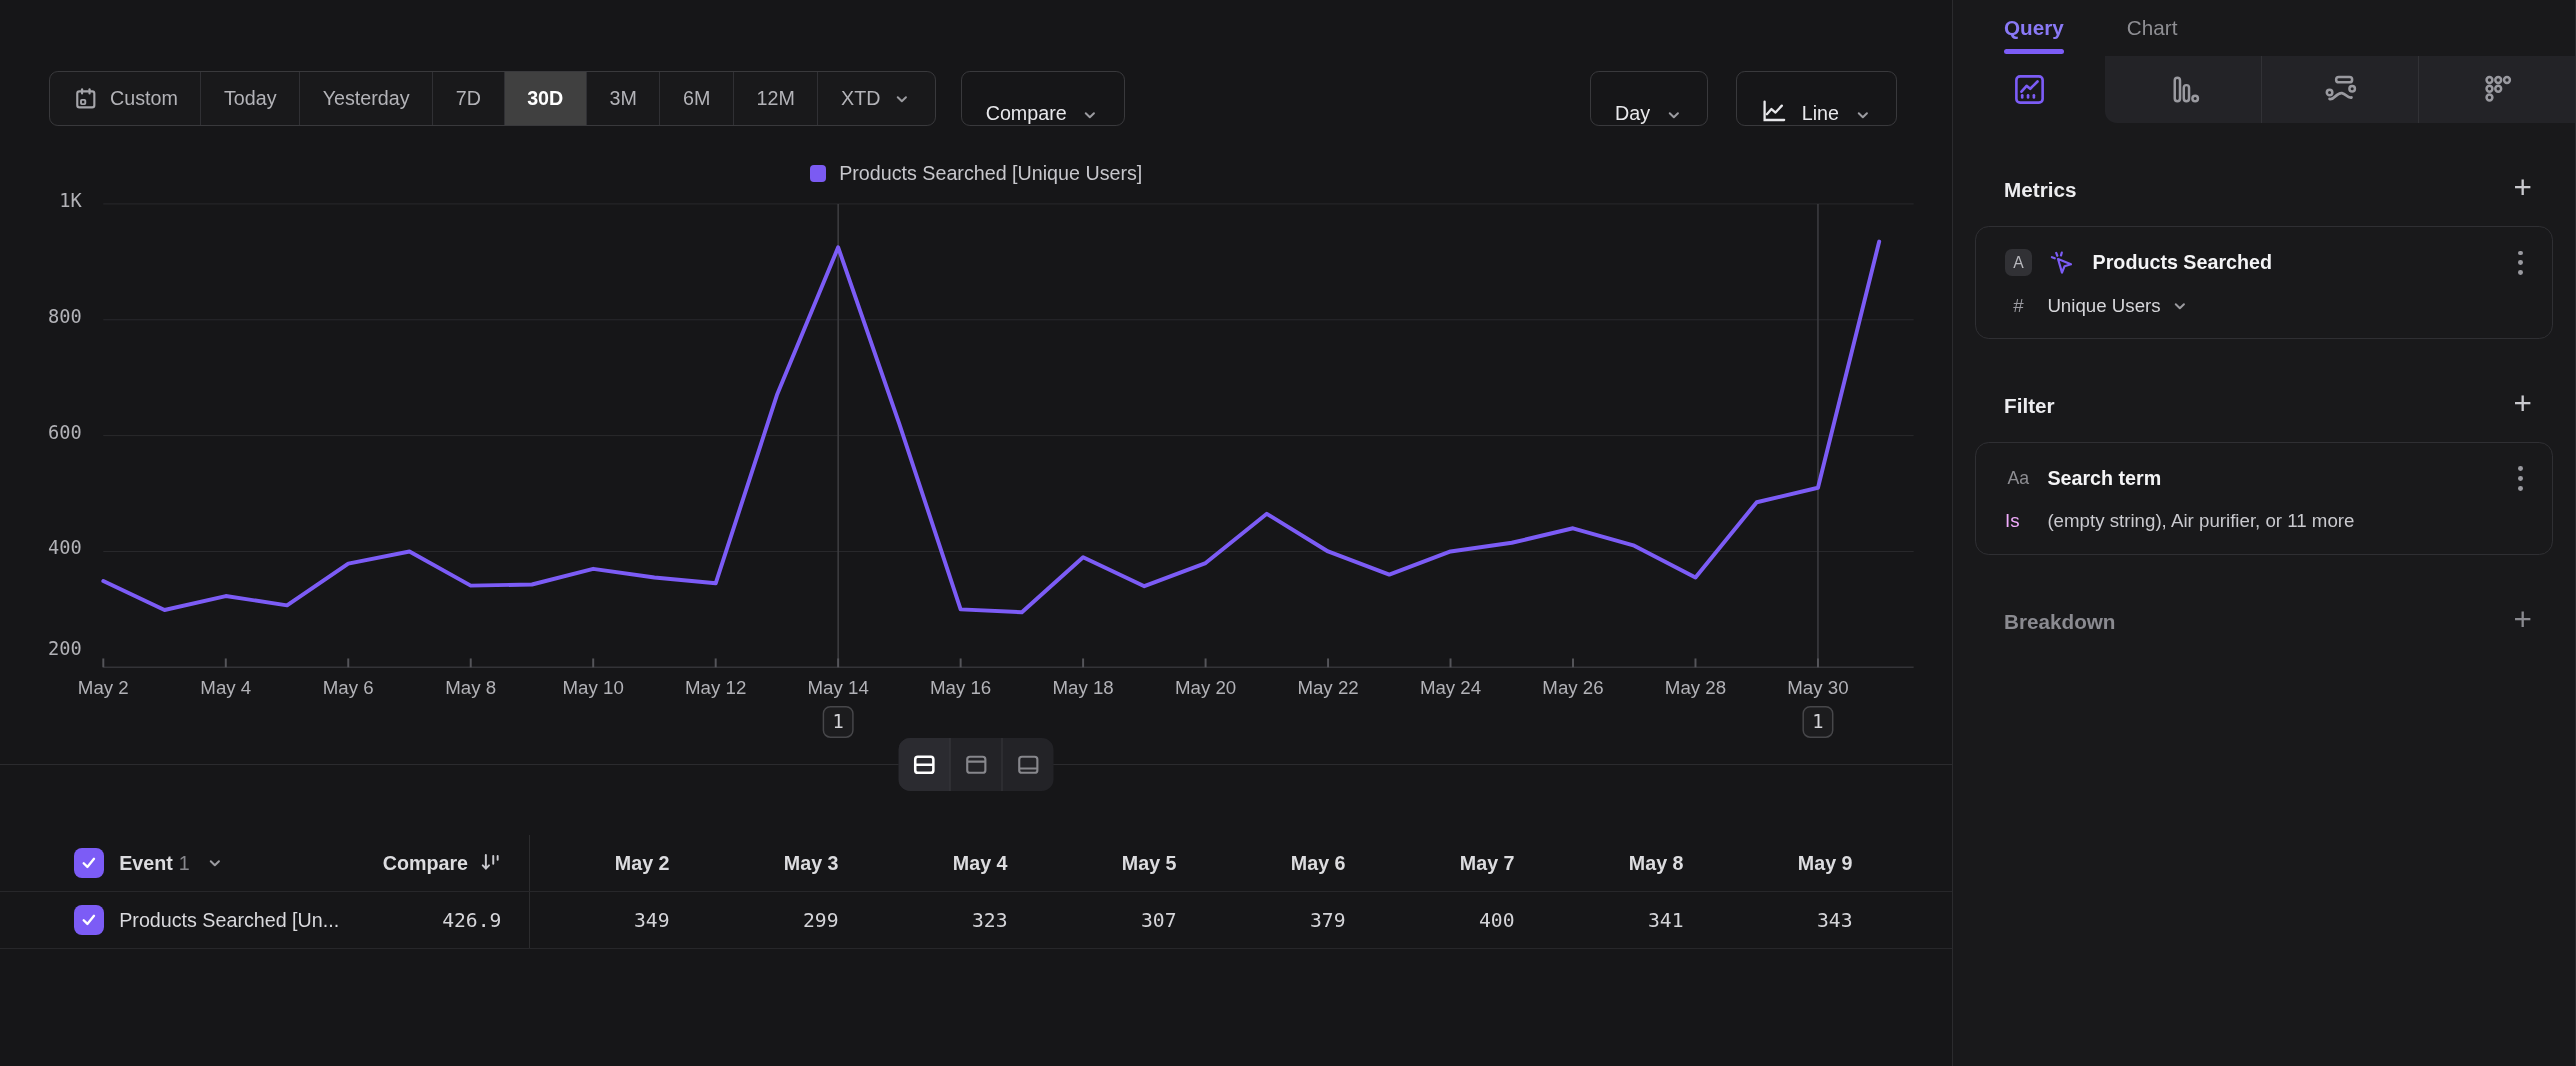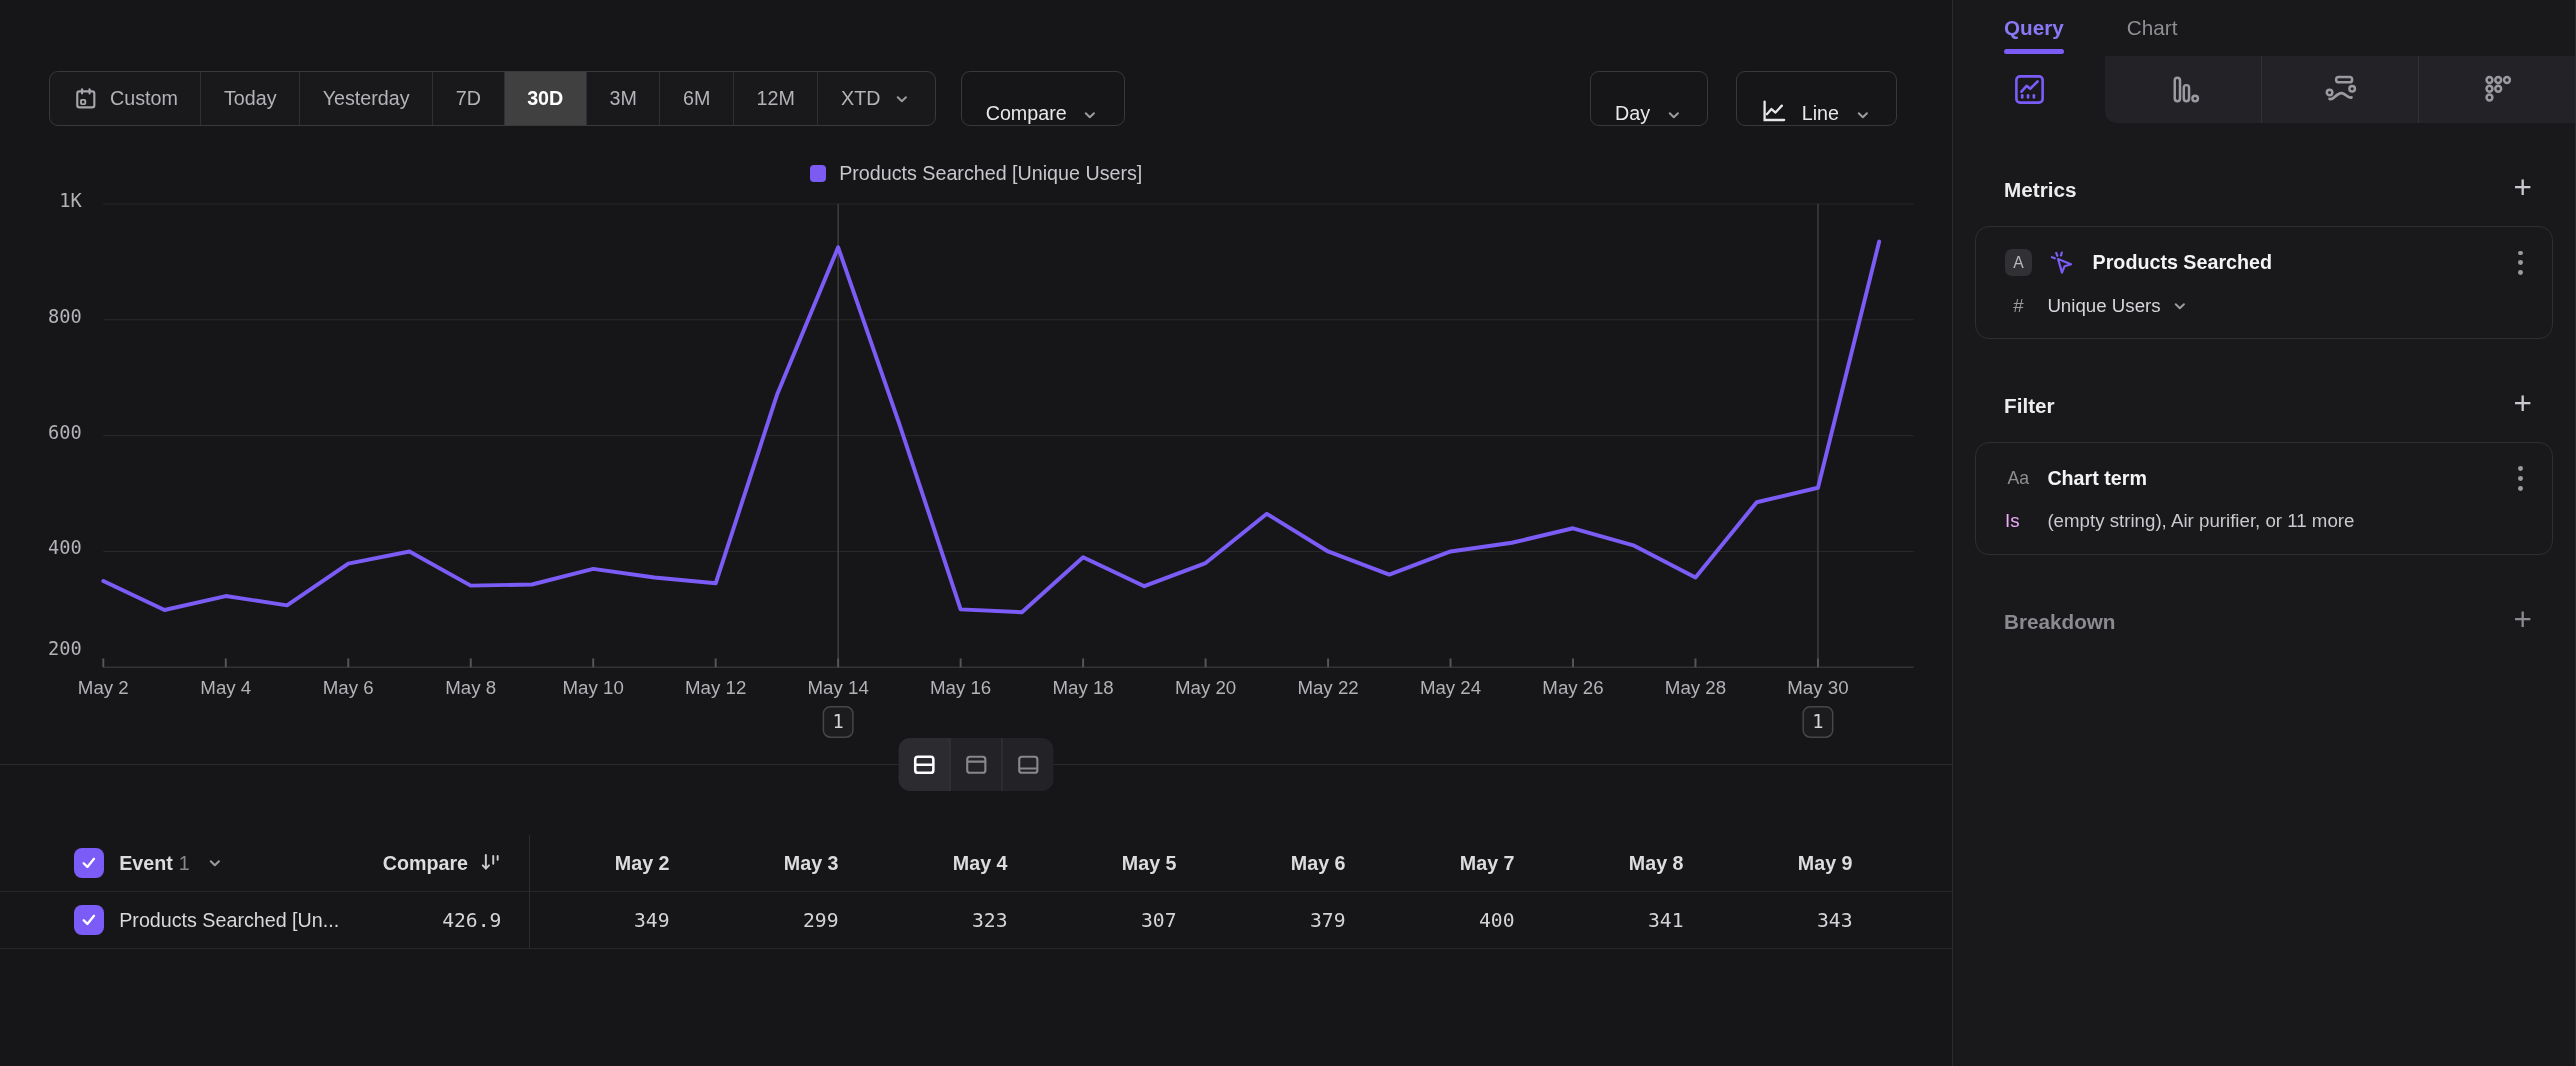--- a/index.html
+++ b/index.html
@@ -369,21 +369,21 @@
       </div>
     </div>
 
     <div class="sec-head">
       <span>Filter</span>
       <span class="plus">+</span>
     </div>
     <div class="card">
       <div class="card-row1">
         <span class="tbadge">Aa</span>
-        <span class="card-title">Chart term</span>
+        <span class="card-title">Search term</span>
         <span class="kebab">
             <i></i>
             <i></i>
             <i></i>
           </span>
       </div>
       <div class="card-row2">
         <span class="op">Is</span>
         <span class="val">(empty string), Air purifier, or 11 more</span>
       </div>

